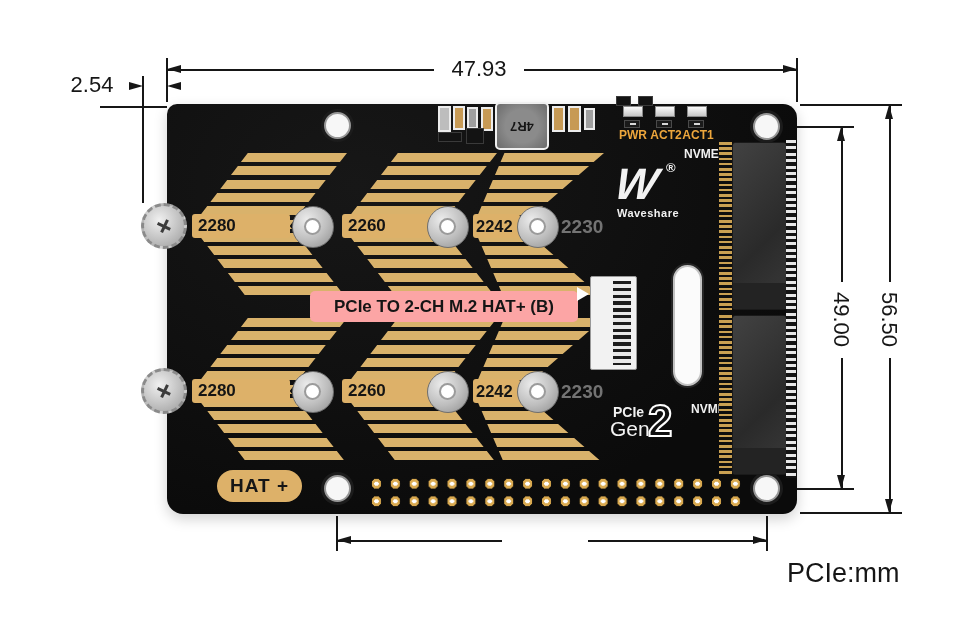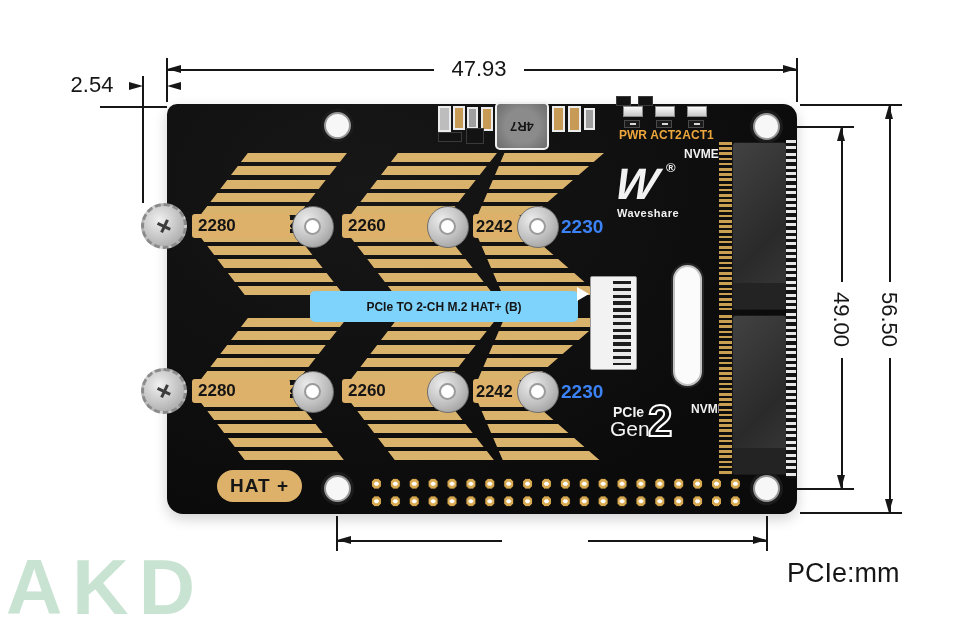--- a/index.html
+++ b/index.html
@@ -13,36 +13,36 @@
          box-shadow:0 5px 14px rgba(0,0,0,.18);}
 
   
   .band{height:146px;
         background:repeating-linear-gradient(180deg,#d9b26b 0 9px, rgba(0,0,0,0) 9px 13.3px);}
   .chevA{clip-path:polygon(36% 0%,100% 0%,63% 50%,100% 100%,36% 100%,0% 50%);}
   .chevB{clip-path:polygon(24% 0%,100% 0%,36% 50%,100% 100%,24% 100%,0% 50%);}
 
   .sizetag{background:#ddb169;border-radius:3px;color:#141414;font-weight:bold;
            font-size:17px;line-height:24px;height:24px;padding-left:6px;box-sizing:border-box;}
-  .goldtxt{color:#3b82f6;font-weight:bold;font-size:19px;}
+  .goldtxt{color:#737373;font-weight:bold;font-size:19px;}
 
   .washer{width:40px;height:40px;border-radius:50%;border:1px solid #6e6e6e;
           background:radial-gradient(circle at 35% 32%,#ececec,#bdbdbd 55%,#8d8d8d);}
   .washer::after{content:"";position:absolute;left:13px;top:13px;width:13px;height:13px;
           border-radius:50%;background:#fff;box-shadow:0 0 0 2px #9b9b9b;}
   .screw{width:46px;height:46px;border-radius:50%;border:3px dashed #8a8a8a;box-sizing:border-box;
          background:radial-gradient(circle at 38% 35%,#f0f0f0,#c2c2c2 55%,#9b9b9b);}
   .screw::after{content:"";position:absolute;inset:32%;transform:rotate(25deg);
          background:linear-gradient(#3c3c3c,#3c3c3c) center/100% 3px no-repeat,
                     linear-gradient(#3c3c3c,#3c3c3c) center/3px 100% no-repeat;}
 
   .mhole{width:27px;height:27px;border-radius:50%;background:#f7f7f7;border:2px solid #979797;
          box-sizing:border-box;box-shadow:0 0 0 3px #1c1c1c;}
 
-  .banner{background:#7dd3fc;border-radius:5px;color:#151515;font-weight:bold;font-size:12px;
+  .banner{background:#fca5a5;border-radius:5px;color:#151515;font-weight:bold;font-size:17px;
           display:flex;align-items:center;justify-content:center;}
 
   .whitetxt{color:#f2f2f2;font-weight:bold;}
 
   
   .cap{border:2px solid #ececec;box-sizing:border-box;}
   .chip{background:#131313;border:1px solid #3a3a3a;box-sizing:border-box;}
   .inductor{background:radial-gradient(circle,#8b8b8b 50%,#6b6b6b);border:2px solid #f0f0f0;
             border-radius:5px;display:flex;align-items:center;justify-content:center;}
   .inductor span{transform:rotate(180deg);font-size:13px;font-weight:bold;color:#161616;}
@@ -84,21 +84,20 @@
   .dimtxt-v{font-size:22px;color:#161616;writing-mode:vertical-rl;text-align:center;}
 
   .unitlbl{font-size:27px;color:#161616;}
   .wmark{font-size:78px;font-weight:800;letter-spacing:10px;line-height:1;color:#c9e3d3;}
 </style>
 </head>
 <body>
 
 <div class="canvas">
 
-  <div class="abs wmark" style="left:6px;top:548px;">AKD</div>
 
   <div class="abs board"></div>
 
   <div class="abs band chevA" style="left:192px;top:153px;width:155px;"></div>
   <div class="abs band chevA" style="left:342px;top:153px;width:155px;"></div>
   <div class="abs band chevB" style="left:473px;top:153px;width:131px;"></div>
   <div class="abs band chevA" style="left:192px;top:318px;width:155px;"></div>
   <div class="abs band chevA" style="left:342px;top:318px;width:155px;"></div>
   <div class="abs band chevB" style="left:473px;top:318px;width:131px;"></div>
 

